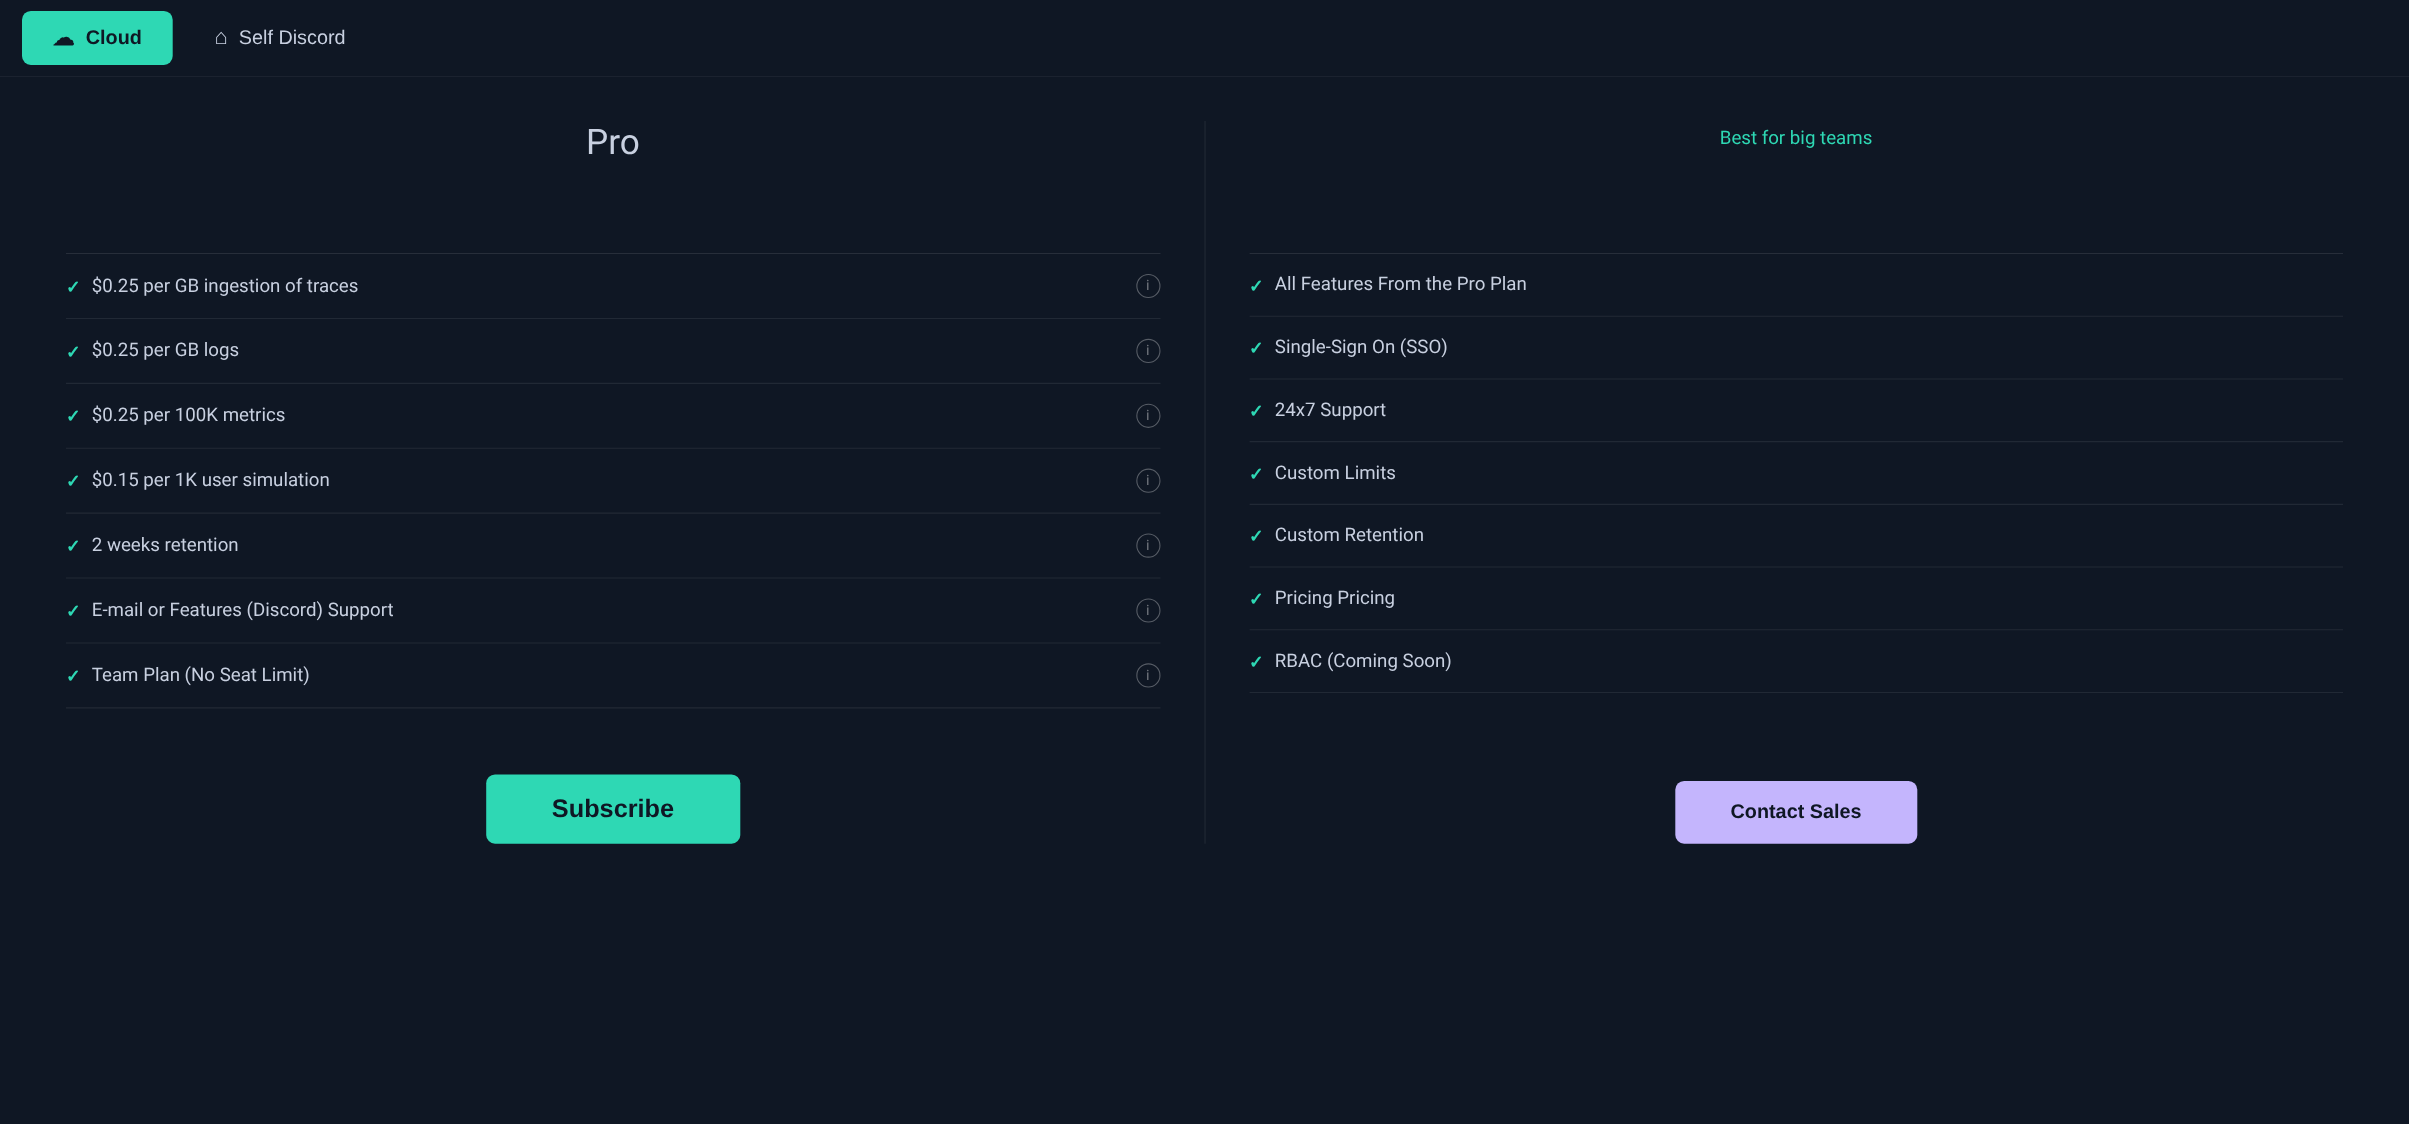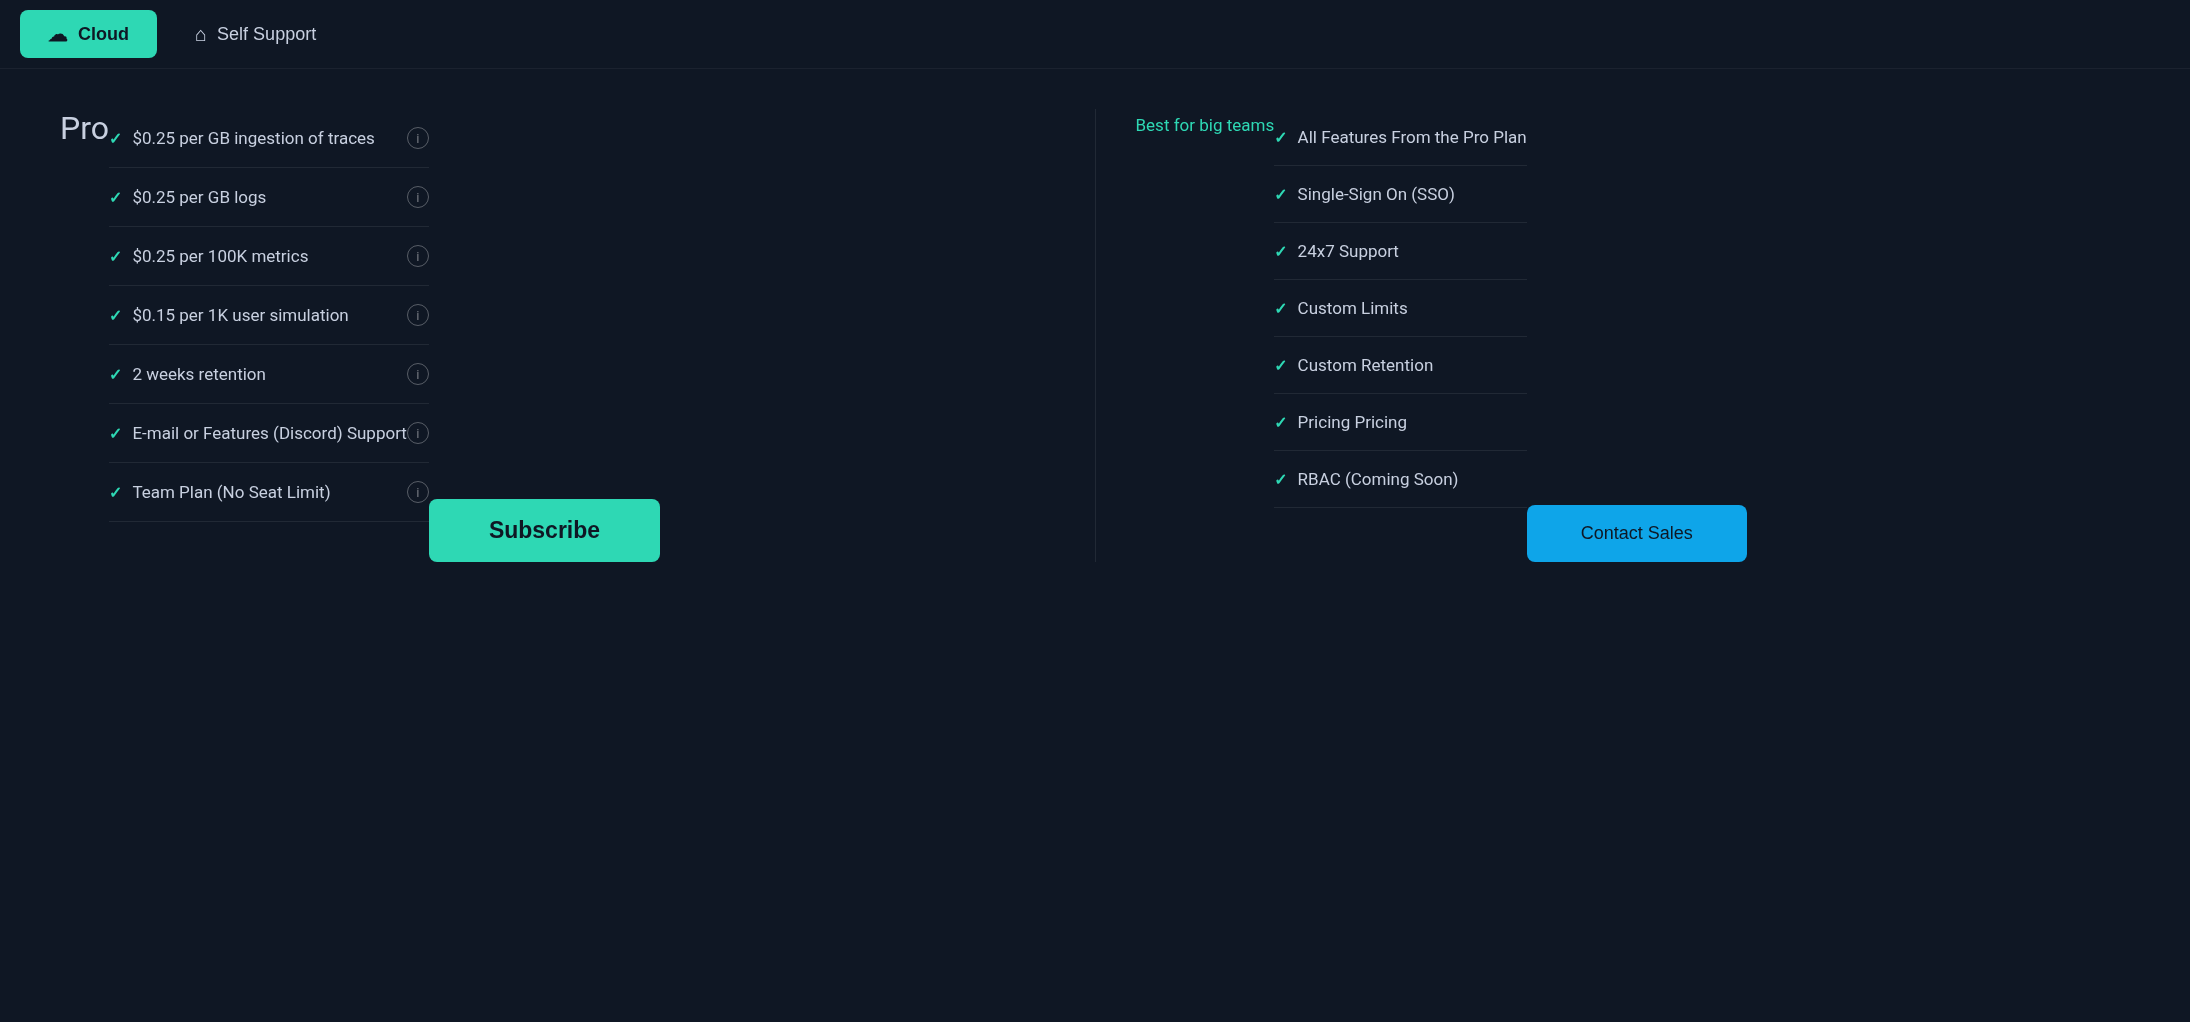--- a/index.html
+++ b/index.html
@@ -64,21 +64,21 @@
     .plans-container {
       display: flex;
       width: 100%;
       padding: 40px 20px 40px 20px;
       gap: 0;
     }
 
     .plan-column {
       flex: 1;
       display: flex;
-      flex-direction: row;
+      flex-direction: column;
       padding: 0 40px;
       border-right: 1px solid rgba(255,255,255,0.08);
     }
 
     .plan-column:last-child {
       border-right: none;
     }
 
     .plan-header {
       text-align: center;
@@ -174,42 +174,42 @@
       border: none;
       border-radius: 8px;
       padding: 18px 60px;
       font-size: 23px;
       font-weight: 700;
       cursor: pointer;
       min-width: 220px;
     }
 
     .contact-btn {
-      background-color: #0ea5e9;
+      background-color: #c4b5fd;
       color: #0f1724;
       border: none;
       border-radius: 8px;
       padding: 18px 36px;
       font-size: 18px;
-      font-weight: 400;
+      font-weight: 700;
       cursor: pointer;
       min-width: 220px;
     }
   </style>
 </head>
 <body>
 
 <nav class="top-nav">
   <button class="nav-btn-cloud">
     <span class="cloud-icon">☁</span>
     <span>Cloud</span>
   </button>
   <button class="nav-btn-self-hosted">
     <span class="home-icon">⌂</span>
-    <span>Self Support</span>
+    <span>Self Discord</span>
   </button>
 </nav>
 
 <div class="plans-container">
 
   <div class="plan-column">
     <div class="plan-header">
       <div class="plan-name">Pro</div>
     </div>
     <hr class="divider">

